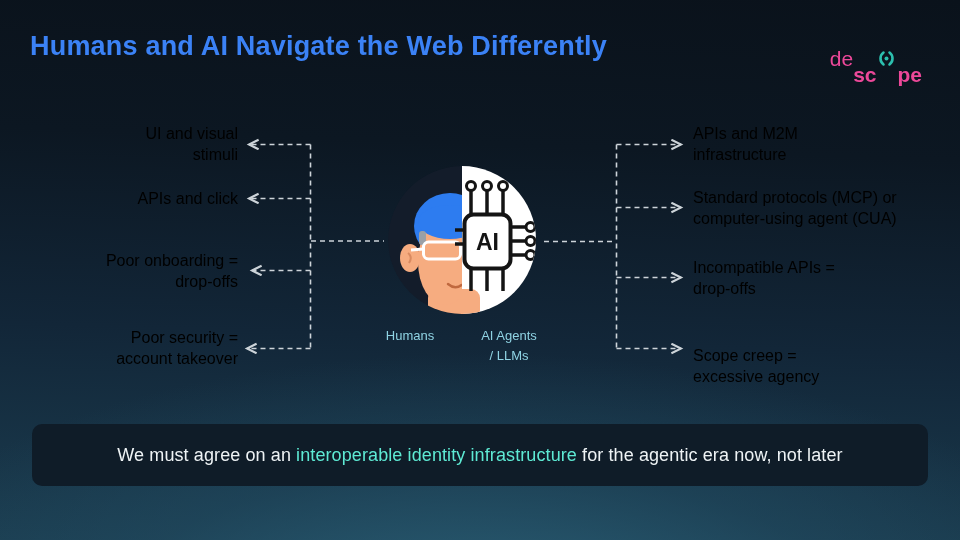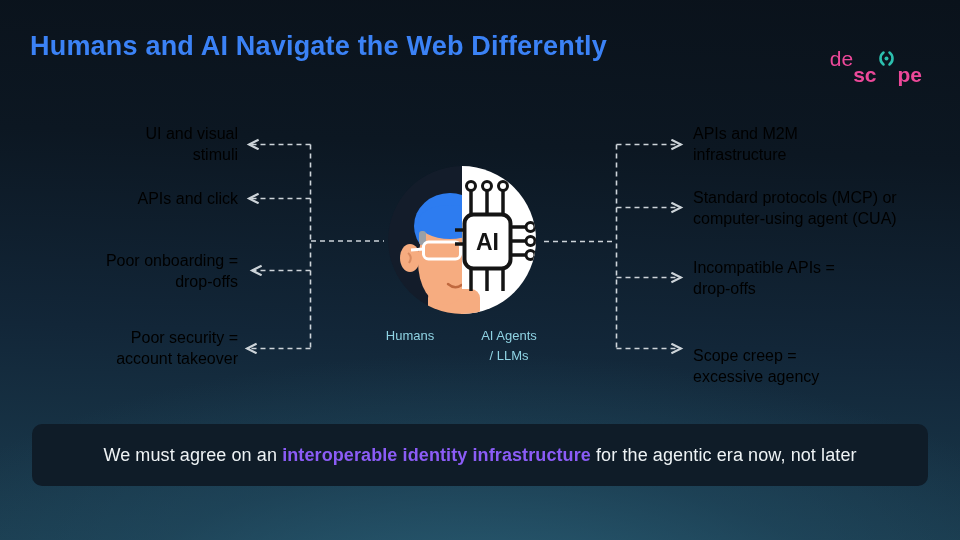--- a/index.html
+++ b/index.html
@@ -36,21 +36,21 @@
   }
   .humans-label { left:355px; top:326px; width:110px; }
   .ai-label    { left:450px; top:326px; width:118px; }
   .diagram-svg { position:absolute; left:0; top:0; }
   .banner {
     position:absolute; left:32px; right:32px; top:424px; height:62px;
     background:#0f1c28; border-radius:10px;
     display:flex; align-items:center; justify-content:center;
     font-size:18px; color:#eef3f5; letter-spacing:0.1px;
   }
-  .banner .hl { color:#8b5cf6;font-weight:bold; }
+  .banner .hl { color:#5eead4; }
 </style>
 </head>
 <body>
 
 <div class="title">Humans and AI Navigate the Web Differently</div>
 
 <div class="logo">
   <span class="thin">de</span>
     <span class="bold">sc</span>
     <span class="o-icon">

